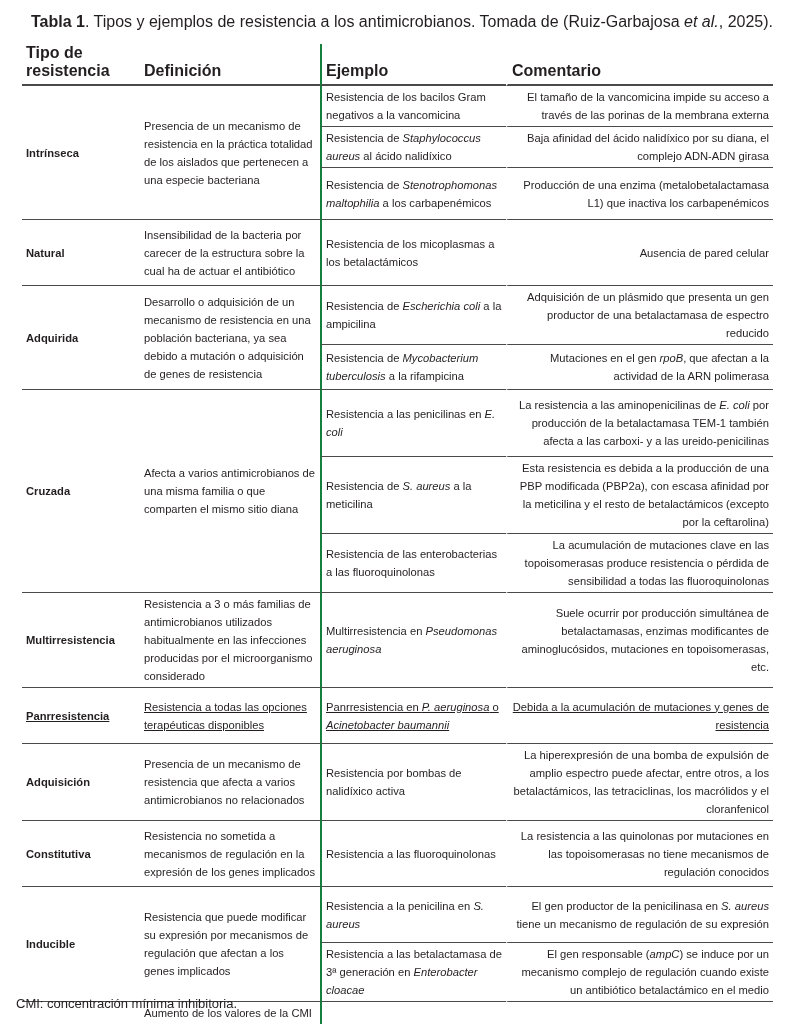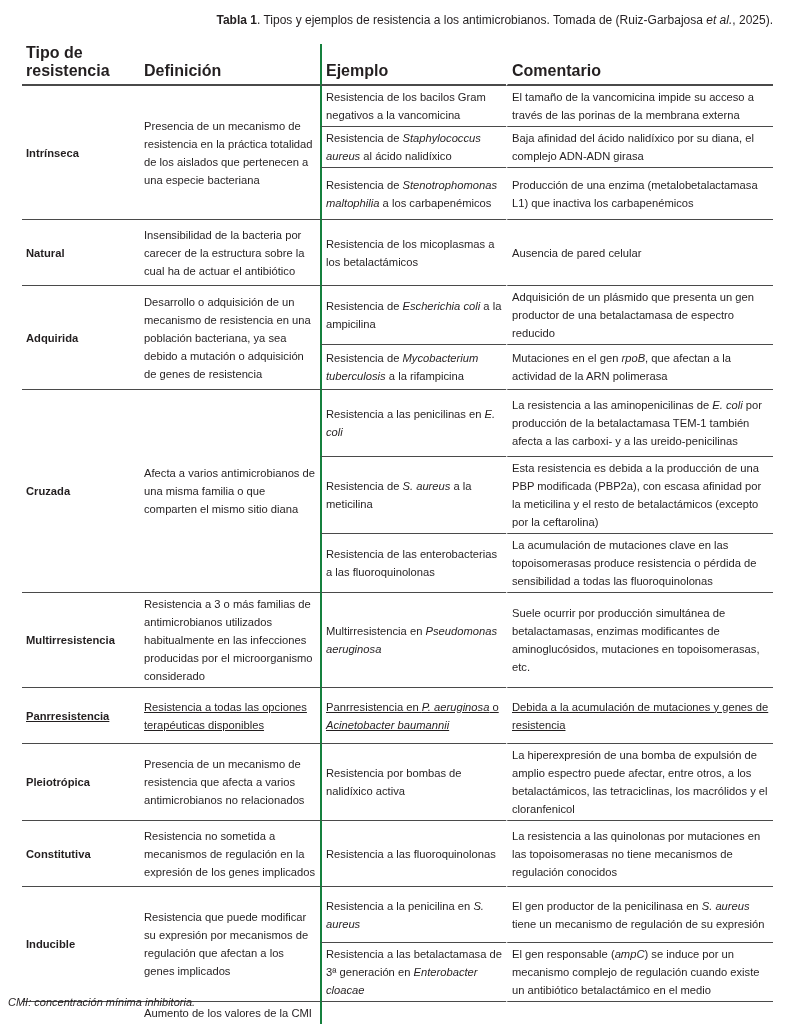--- a/index.html
+++ b/index.html
@@ -1,31 +1,31 @@
 <!DOCTYPE html>
 <html><head>
 <meta charset="utf-8">
 <style>
   html, body { margin: 0; padding: 0; background: #ffffff; }
   body { width: 793px; height: 1024px; position: relative; overflow: hidden;
          font-family: "Liberation Sans", "DejaVu Sans", sans-serif; color: #231f20; }
-  .caption { position: absolute; top: 13px; right: 20px; font-size: 12px; color: #231f20; white-space: nowrap; }
+  .caption { position: absolute; top: 13px; right: 20px; font-size: 16px; color: #231f20; white-space: nowrap; }
   .caption b { font-weight: bold; }
   .caption i { font-style: italic; }
   table.t { position: absolute; left: 22px; top: 44px; width: 751px; border-collapse: separate; border-spacing: 0; table-layout: fixed; }
   table.t th { font-size: 16px; font-weight: bold; text-align: left; padding: 0 4px 4px 4px; height: 18px; vertical-align: bottom;
                border-bottom: 2px solid #4a4a4a; }
   table.t td { font-size: 11.2px; line-height: 18px; padding: 2px 4px; vertical-align: middle;
                border-bottom: 1.6px solid #4a4a4a; }
   td.tipo { font-weight: bold; }
   col.c1 { width: 118px; } col.c2 { width: 180px; } col.c3 { width: 186px; } col.c4 { width: 267px; }
   td.ex, th.ex { border-left: 2px solid #15803d; padding-left: 6px; }
-  td.co, th.co { border-left: 2px solid #ffffff; padding-left: 6px; }
+  td.co, th.co { border-left: 2px solid #ffffff; padding-left: 6px; text-align: right; }
   i { font-style: italic; }
-  .footnote { position: absolute; left: 8px; top: 996px; font-size: 11px; font-style: italic; }
+  .footnote { position: absolute; left: 16px; top: 996px; font-size: 13px; }
 </style>
 </head>
 <body>
 
 <div class="caption"><b>Tabla 1</b><span>. Tipos y ejemplos de resistencia a los antimicrobianos. Tomada de (Ruiz-Garbajosa </span><i>et al.</i><span>, 2025).</span></div>
 
 <table class="t">
   <colgroup>
       <col class="c1">
       <col class="c2">
@@ -91,21 +91,21 @@
         <td class="ex"><span>Multirresistencia en </span><i>Pseudomonas aeruginosa</i></td>
         <td class="co"><span>Suele ocurrir por producción simultánea de betalactamasas, enzimas modificantes de aminoglucósidos, mutaciones en topoisomerasas, etc.</span></td>
       </tr>
       <tr style="height: 56px; text-decoration: underline;">
         <td class="tipo" rowspan="1">Panrresistencia</td>
         <td rowspan="1">Resistencia a todas las opciones terapéuticas disponibles</td>
         <td class="ex"><span>Panrresistencia en </span><i>P. aeruginosa</i><span> o </span><i>Acinetobacter baumannii</i></td>
         <td class="co"><span>Debida a la acumulación de mutaciones y genes de resistencia</span></td>
       </tr>
       <tr style="height: 66px;">
-        <td class="tipo" rowspan="1">Pleiotrópica</td>
+        <td class="tipo" rowspan="1">Adquisición</td>
         <td rowspan="1">Presencia de un mecanismo de resistencia que afecta a varios antimicrobianos no relacionados</td>
         <td class="ex"><span>Resistencia por bombas de nalidíxico activa</span></td>
         <td class="co"><span>La hiperexpresión de una bomba de expulsión de amplio espectro puede afectar, entre otros, a los betalactámicos, las tetraciclinas, los macrólidos y el cloranfenicol</span></td>
       </tr>
       <tr style="height: 66px;">
         <td class="tipo" rowspan="1">Constitutiva</td>
         <td rowspan="1">Resistencia no sometida a mecanismos de regulación en la expresión de los genes implicados</td>
         <td class="ex"><span>Resistencia a las fluoroquinolonas</span></td>
         <td class="co"><span>La resistencia a las quinolonas por mutaciones en las topoisomerasas no tiene mecanismos de regulación conocidos</span></td>
       </tr>

